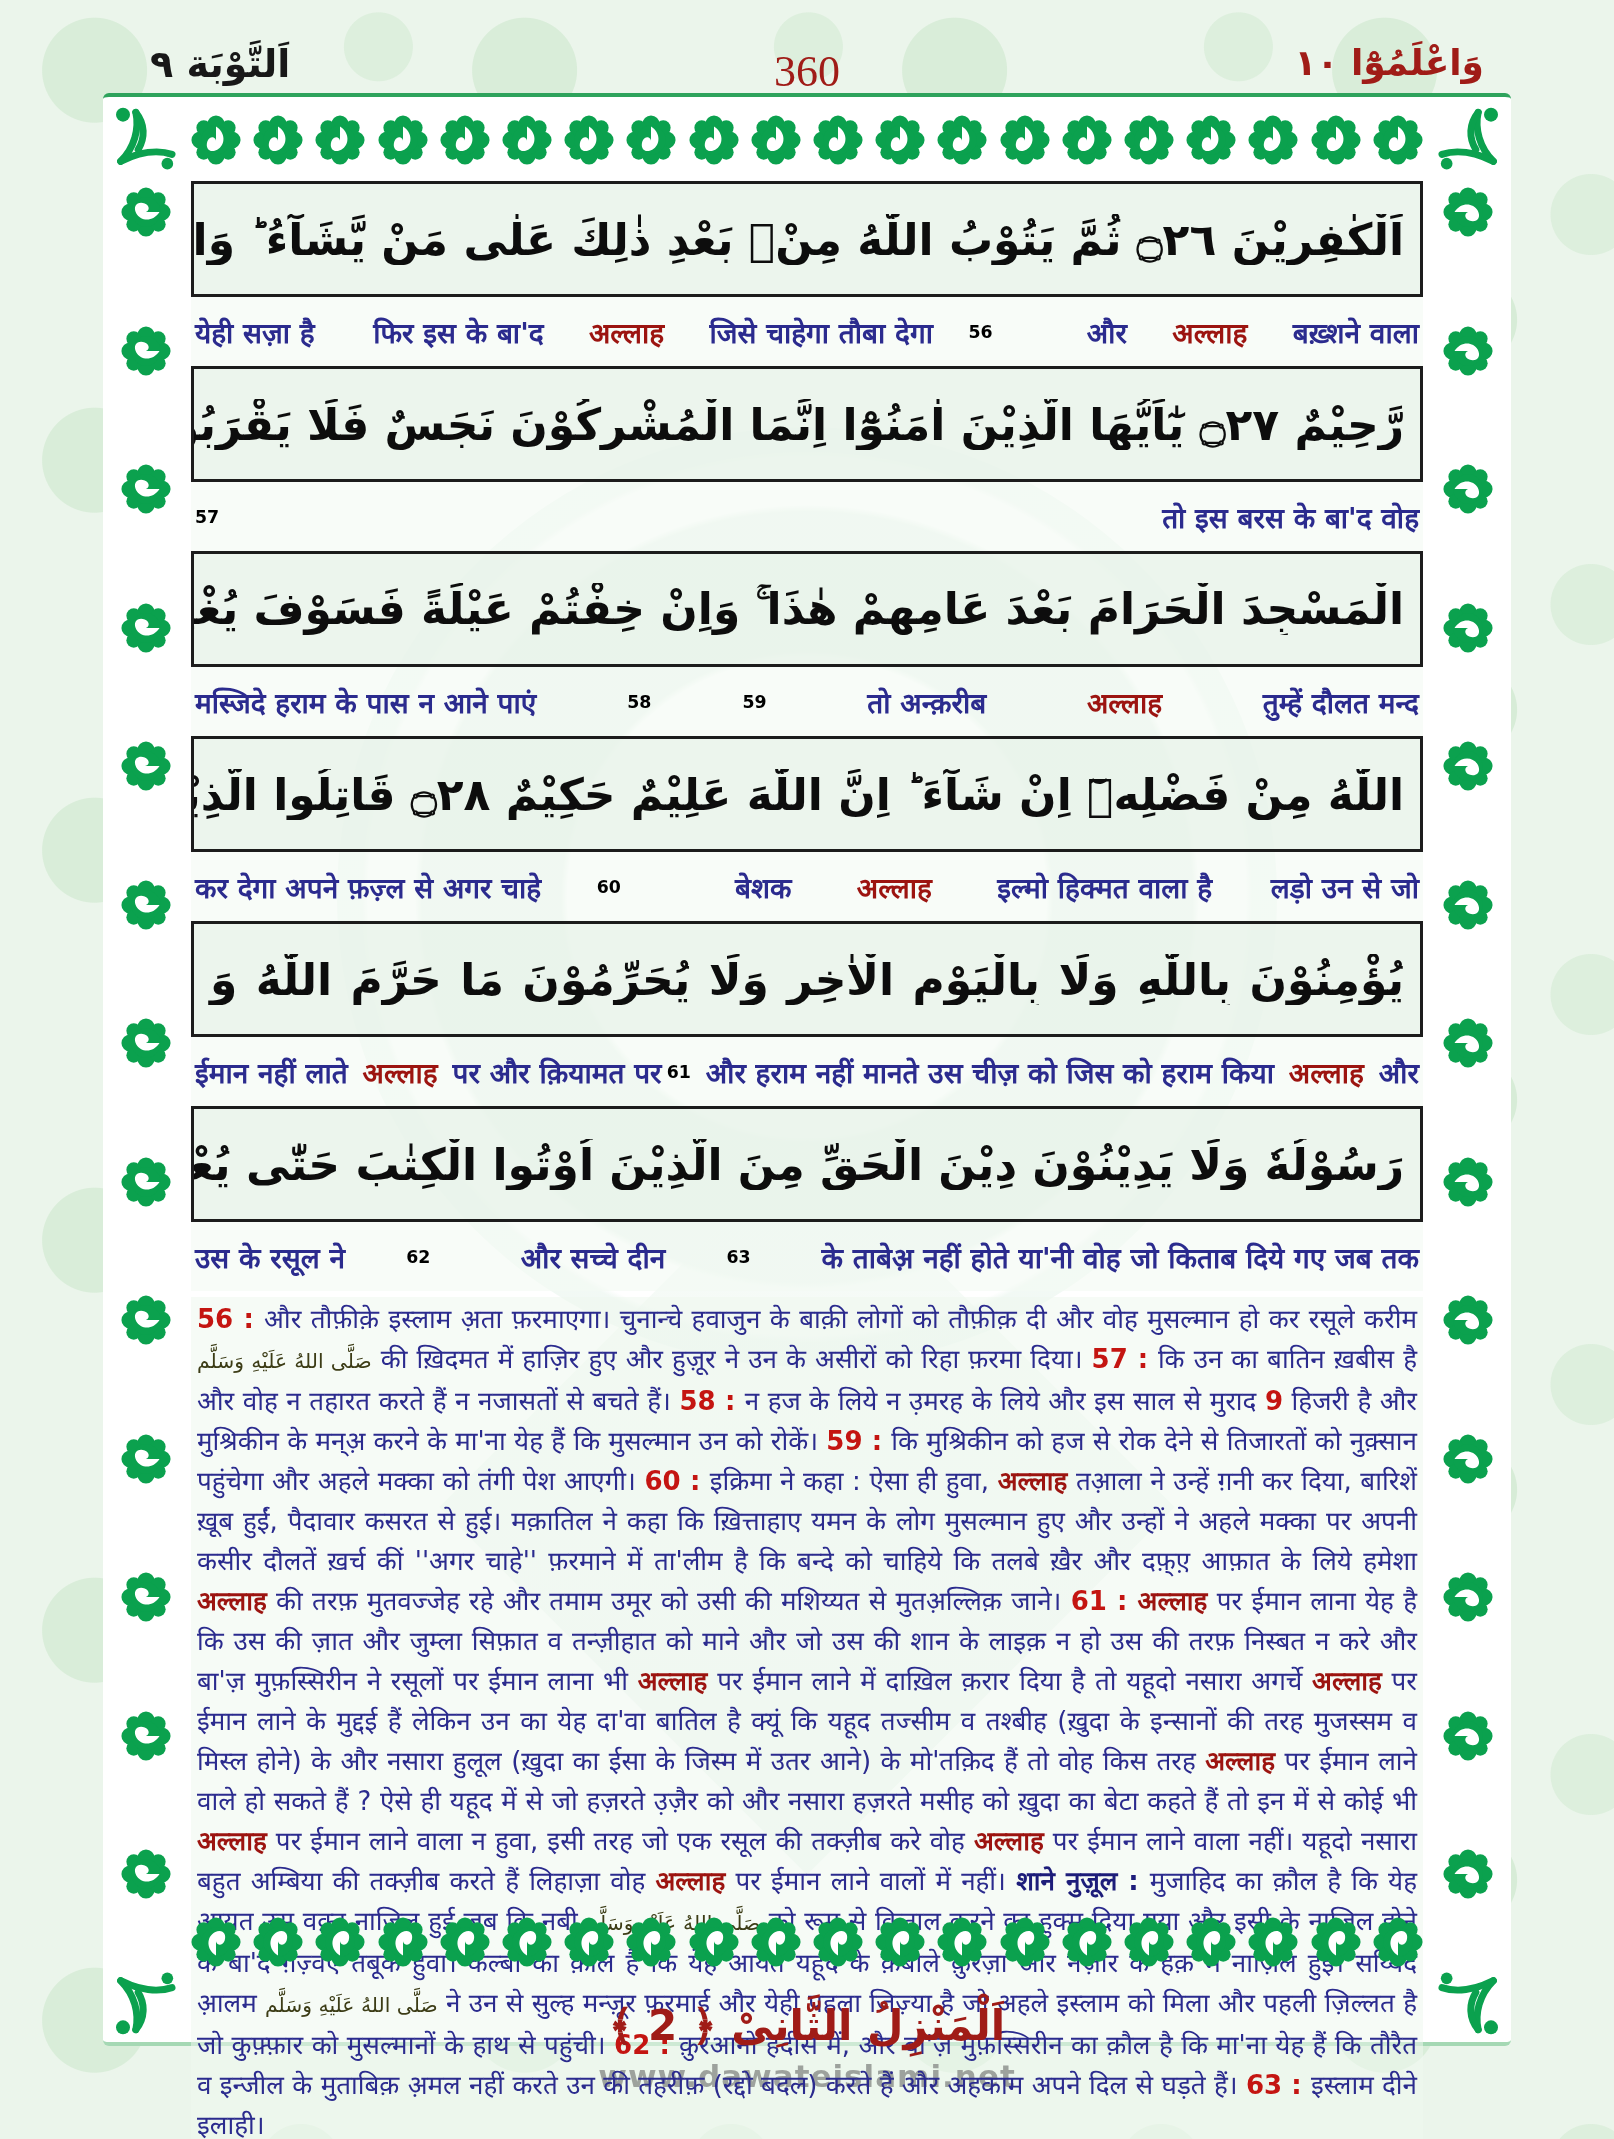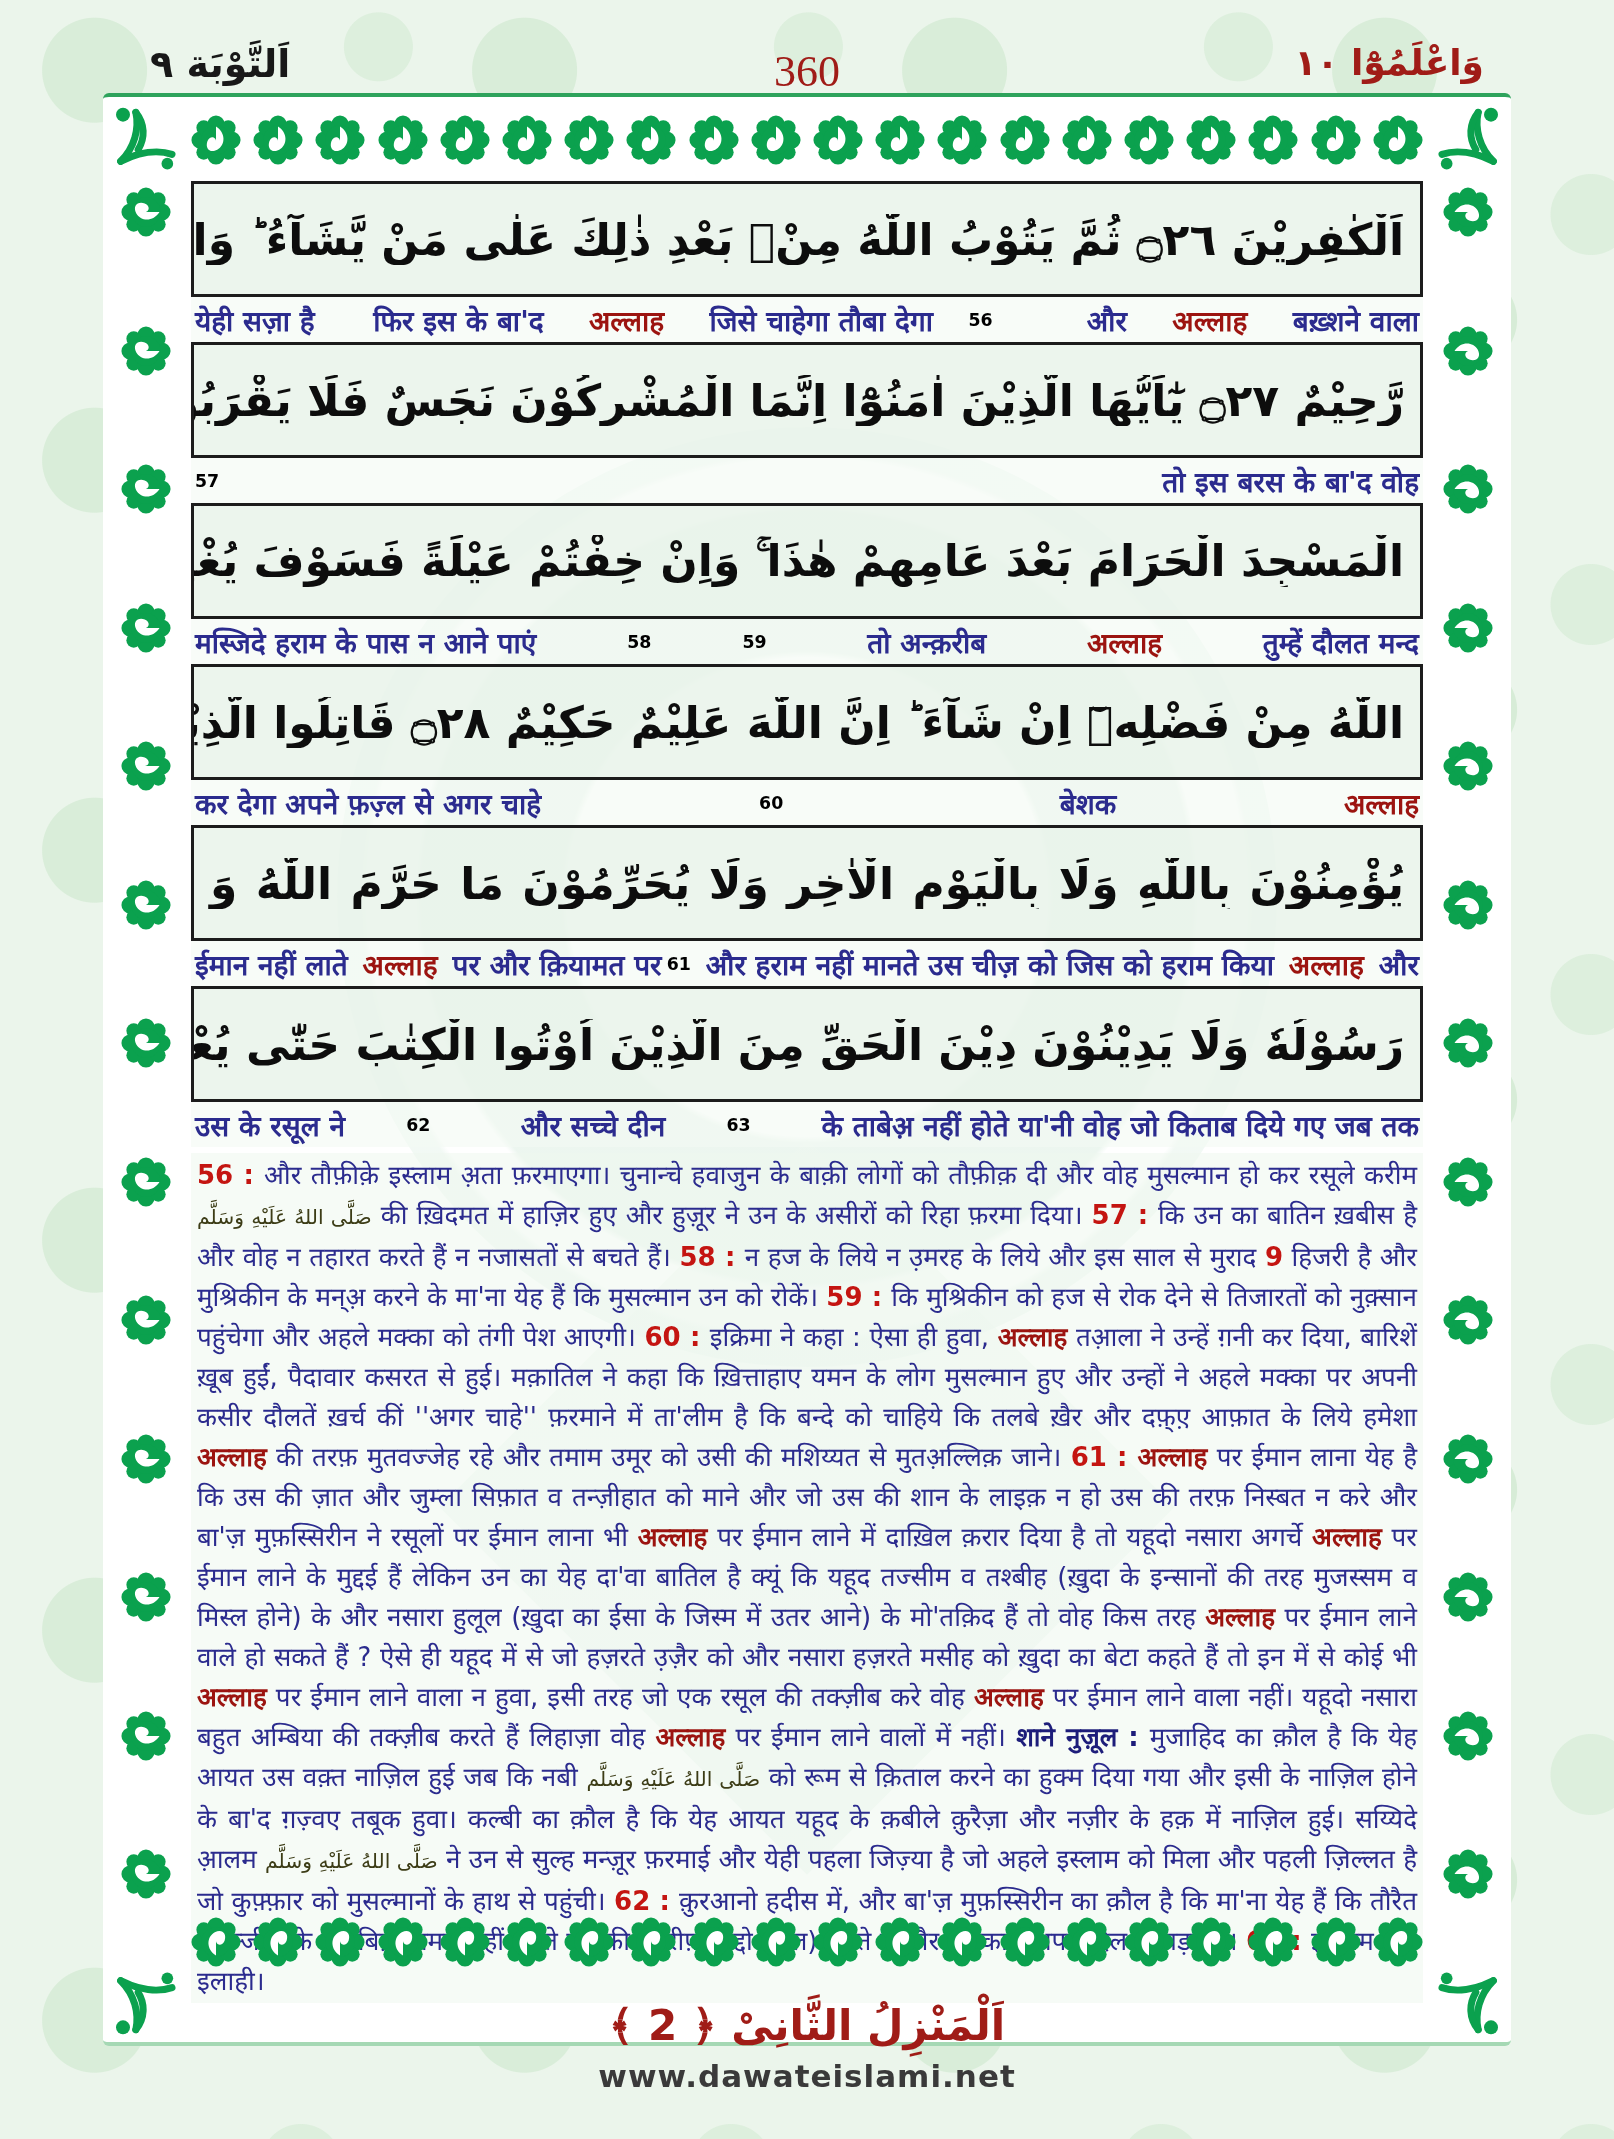--- a/index.html
+++ b/index.html
@@ -36,21 +36,21 @@
   .b-left{left:10px;} .b-right{right:10px;}
   .corner{position:absolute;z-index:2;}
   
   .content{position:absolute;left:88px;right:88px;top:84px;z-index:1;}
   .verse-box{height:110px;border:3px solid #1c1c1c;background:rgba(233,243,234,.85);
              margin:0 0 0 0;display:flex;align-items:center;}
   .verse-ar{width:100%;direction:rtl;font-size:44px;font-weight:bold;color:#0d0d0d;
             padding:0 16px;white-space:nowrap;overflow:hidden;text-align:justify;text-align-last:justify;}
   .hindi-line{height:45px;display:flex;align-items:center;background:rgba(243,250,244,.6);
               font-size:28px;font-weight:600;color:#2b2b8e;white-space:pre-wrap;overflow:hidden;
-              justify-content:space-between;padding:0 4px;}
+              justify-content:space-between;padding:12px 4px;}
   .seg-t{color:#2b2b8e;}
   .seg-allah{color:#9c1410;font-weight:bold;}
   .seg-sup{color:#000000;font-weight:bold;font-size:0.62em;vertical-align:super;}
   .seg-num{color:#c41511;font-weight:bold;}
   .seg-bold{color:#1d1d7a;font-weight:bold;}
   .seg-ar{color:#3c3c16;font-size:0.78em;}
   .footnotes{margin-top:6px;font-size:26px;line-height:40px;font-weight:500;color:#2b2b8e;
              text-align:justify;background:rgba(238,247,239,.55);padding:2px 6px;}
   
   .manzil{position:absolute;top:1876px;left:0;width:100%;text-align:center;z-index:2;
@@ -1049,21 +1049,21 @@
         <div class="verse-ar">رَّحِيْمٌ ۝٢٧ يٰٓاَيُّهَا الَّذِيْنَ اٰمَنُوْٓا اِنَّمَا الْمُشْرِكُوْنَ نَجَسٌ فَلَا يَقْرَبُوا</div>
       </div>
       <div class="hindi-line"><span class="seg-sup">57</span><span class="seg-t"> तो इस बरस के बा'द वोह</span></div>
       <div class="verse-box">
         <div class="verse-ar">الْمَسْجِدَ الْحَرَامَ بَعْدَ عَامِهِمْ هٰذَا ۚ وَاِنْ خِفْتُمْ عَيْلَةً فَسَوْفَ يُغْنِيْكُمُ</div>
       </div>
       <div class="hindi-line"><span class="seg-t">मस्जिदे हराम के पास न आने पाएं</span><span class="seg-sup">58</span><span class="seg-sup">59</span><span class="seg-t"> तो अन्क़रीब </span><span class="seg-allah">अल्लाह</span><span class="seg-t"> तुम्हें दौलत मन्द</span></div>
       <div class="verse-box">
         <div class="verse-ar">اللّٰهُ مِنْ فَضْلِهٖٓ اِنْ شَآءَ ؕ اِنَّ اللّٰهَ عَلِيْمٌ حَكِيْمٌ ۝٢٨ قَاتِلُوا الَّذِيْنَ لَا</div>
       </div>
-      <div class="hindi-line"><span class="seg-t">कर देगा अपने फ़ज़्ल से अगर चाहे</span><span class="seg-sup">60</span><span class="seg-t">      बेशक </span><span class="seg-allah">अल्लाह</span></div>
+      <div class="hindi-line"><span class="seg-t">कर देगा अपने फ़ज़्ल से अगर चाहे</span><span class="seg-sup">60</span><span class="seg-t">      बेशक </span><span class="seg-allah">अल्लाह</span><span class="seg-t"> इल्मो हिक्मत वाला है      लड़ो उन से जो</span></div>
       <div class="verse-box">
         <div class="verse-ar">يُؤْمِنُوْنَ بِاللّٰهِ وَلَا بِالْيَوْمِ الْاٰخِرِ وَلَا يُحَرِّمُوْنَ مَا حَرَّمَ اللّٰهُ وَ</div>
       </div>
       <div class="hindi-line"><span class="seg-t">ईमान नहीं लाते </span><span class="seg-allah">अल्लाह</span><span class="seg-t"> पर और क़ियामत पर</span><span class="seg-sup">61</span><span class="seg-t"> और हराम नहीं मानते उस चीज़ को जिस को हराम किया </span><span class="seg-allah">अल्लाह</span><span class="seg-t"> और</span></div>
       <div class="verse-box">
         <div class="verse-ar">رَسُوْلُهٗ وَلَا يَدِيْنُوْنَ دِيْنَ الْحَقِّ مِنَ الَّذِيْنَ اُوْتُوا الْكِتٰبَ حَتّٰى يُعْطُوا</div>
       </div>
       <div class="hindi-line"><span class="seg-t">उस के रसूल ने</span><span class="seg-sup">62</span><span class="seg-t">   और सच्चे दीन</span><span class="seg-sup">63</span><span class="seg-t"> के ताबेअ़ नहीं होते या'नी वोह जो किताब दिये गए जब तक</span></div>
       <div class="footnotes"><span class="seg-num">56 : </span><span class="seg-t">और तौफ़ीक़े इस्लाम अ़ता फ़रमाएगा। चुनान्चे हवाजुन के बाक़ी लोगों को तौफ़ीक़ दी और वोह मुसल्मान हो कर रसूले करीम </span><span class="seg-ar">صَلَّی اللهُ عَلَیْهِ وَسَلَّم</span><span class="seg-t"> की ख़िदमत में हाज़िर हुए और हुज़ूर ने उन के असीरों को रिहा फ़रमा दिया। </span><span class="seg-num">57 : </span><span class="seg-t">कि उन का बातिन ख़बीस है और वोह न तहारत करते हैं न नजासतों से बचते हैं। </span><span class="seg-num">58 : </span><span class="seg-t">न हज के लिये न उ़मरह के लिये और इस साल से मुराद </span><span class="seg-num">9</span><span class="seg-t"> हिजरी है और मुश्रिकीन के मन्अ़ करने के मा'ना येह हैं कि मुसल्मान उन को रोकें। </span><span class="seg-num">59 : </span><span class="seg-t">कि मुश्रिकीन को हज से रोक देने से तिजारतों को नुक़्सान पहुंचेगा और अहले मक्का को तंगी पेश आएगी। </span><span class="seg-num">60 : </span><span class="seg-t">इक्रिमा ने कहा : ऐसा ही हुवा, </span><span class="seg-allah">अल्लाह</span><span class="seg-t"> तआ़ला ने उन्हें ग़नी कर दिया, बारिशें ख़ूब हुईं, पैदावार कसरत से हुई। मक़ातिल ने कहा कि ख़ित्ताहाए यमन के लोग मुसल्मान हुए और उन्हों ने अहले मक्का पर अपनी कसीर दौलतें ख़र्च कीं ''अगर चाहे'' फ़रमाने में ता'लीम है कि बन्दे को चाहिये कि तलबे ख़ैर और दफ़्ए़ आफ़ात के लिये हमेशा </span><span class="seg-allah">अल्लाह</span><span class="seg-t"> की तरफ़ मुतवज्जेह रहे और तमाम उमूर को उसी की मशिय्यत से मुतअ़ल्लिक़ जाने। </span><span class="seg-num">61 : </span><span class="seg-allah">अल्लाह</span><span class="seg-t"> पर ईमान लाना येह है कि उस की ज़ात और जुम्ला सिफ़ात व तन्ज़ीहात को माने और जो उस की शान के लाइक़ न हो उस की तरफ़ निस्बत न करे और बा'ज़ मुफ़स्सिरीन ने रसूलों पर ईमान लाना भी </span><span class="seg-allah">अल्लाह</span><span class="seg-t"> पर ईमान लाने में दाख़िल क़रार दिया है तो यहूदो नसारा अगर्चे </span><span class="seg-allah">अल्लाह</span><span class="seg-t"> पर ईमान लाने के मुद्दई हैं लेकिन उन का येह दा'वा बातिल है क्यूं कि यहूद तज्सीम व तश्बीह (ख़ुदा के इन्सानों की तरह मुजस्सम व मिस्ल होने) के और नसारा हुलूल (ख़ुदा का ईसा के जिस्म में उतर आने) के मो'तक़िद हैं तो वोह किस तरह </span><span class="seg-allah">अल्लाह</span><span class="seg-t"> पर ईमान लाने वाले हो सकते हैं ? ऐसे ही यहूद में से जो हज़रते उ़ज़ैर को और नसारा हज़रते मसीह को ख़ुदा का बेटा कहते हैं तो इन में से कोई भी </span><span class="seg-allah">अल्लाह</span><span class="seg-t"> पर ईमान लाने वाला न हुवा, इसी तरह जो एक रसूल की तक्ज़ीब करे वोह </span><span class="seg-allah">अल्लाह</span><span class="seg-t"> पर ईमान लाने वाला नहीं। यहूदो नसारा बहुत अम्बिया की तक्ज़ीब करते हैं लिहाज़ा वोह </span><span class="seg-allah">अल्लाह</span><span class="seg-t"> पर ईमान लाने वालों में नहीं। </span><span class="seg-bold">शाने नुज़ूल : </span><span class="seg-t">मुजाहिद का क़ौल है कि येह आयत उस वक़्त नाज़िल हुई जब कि नबी </span><span class="seg-ar">صَلَّی اللهُ عَلَیْهِ وَسَلَّم</span><span class="seg-t"> को रूम से क़िताल करने का हुक्म दिया गया और इसी के नाज़िल होने के बा'द ग़ज़्वए तबूक हुवा। कल्बी का क़ौल है कि येह आयत यहूद के क़बीले क़ुरैज़ा और नज़ीर के हक़ में नाज़िल हुई। सय्यिदे आ़लम </span><span class="seg-ar">صَلَّی اللهُ عَلَیْهِ وَسَلَّم</span><span class="seg-t"> ने उन से सुल्ह मन्ज़ूर फ़रमाई और येही पहला जिज़्या है जो अहले इस्लाम को मिला और पहली ज़िल्लत है जो कुफ़्फ़ार को मुसल्मानों के हाथ से पहुंची। </span><span class="seg-num">62 : </span><span class="seg-t">क़ुरआनो हदीस में, और बा'ज़ मुफ़स्सिरीन का क़ौल है कि मा'ना येह हैं कि तौरैत व इन्जील के मुताबिक़ अ़मल नहीं करते उन की तहरीफ़ (रद्दो बदल) करते हैं और अहकाम अपने दिल से घड़ते हैं। </span><span class="seg-num">63 : </span><span class="seg-t">इस्लाम दीने इलाही।</span></div>
     </div>

